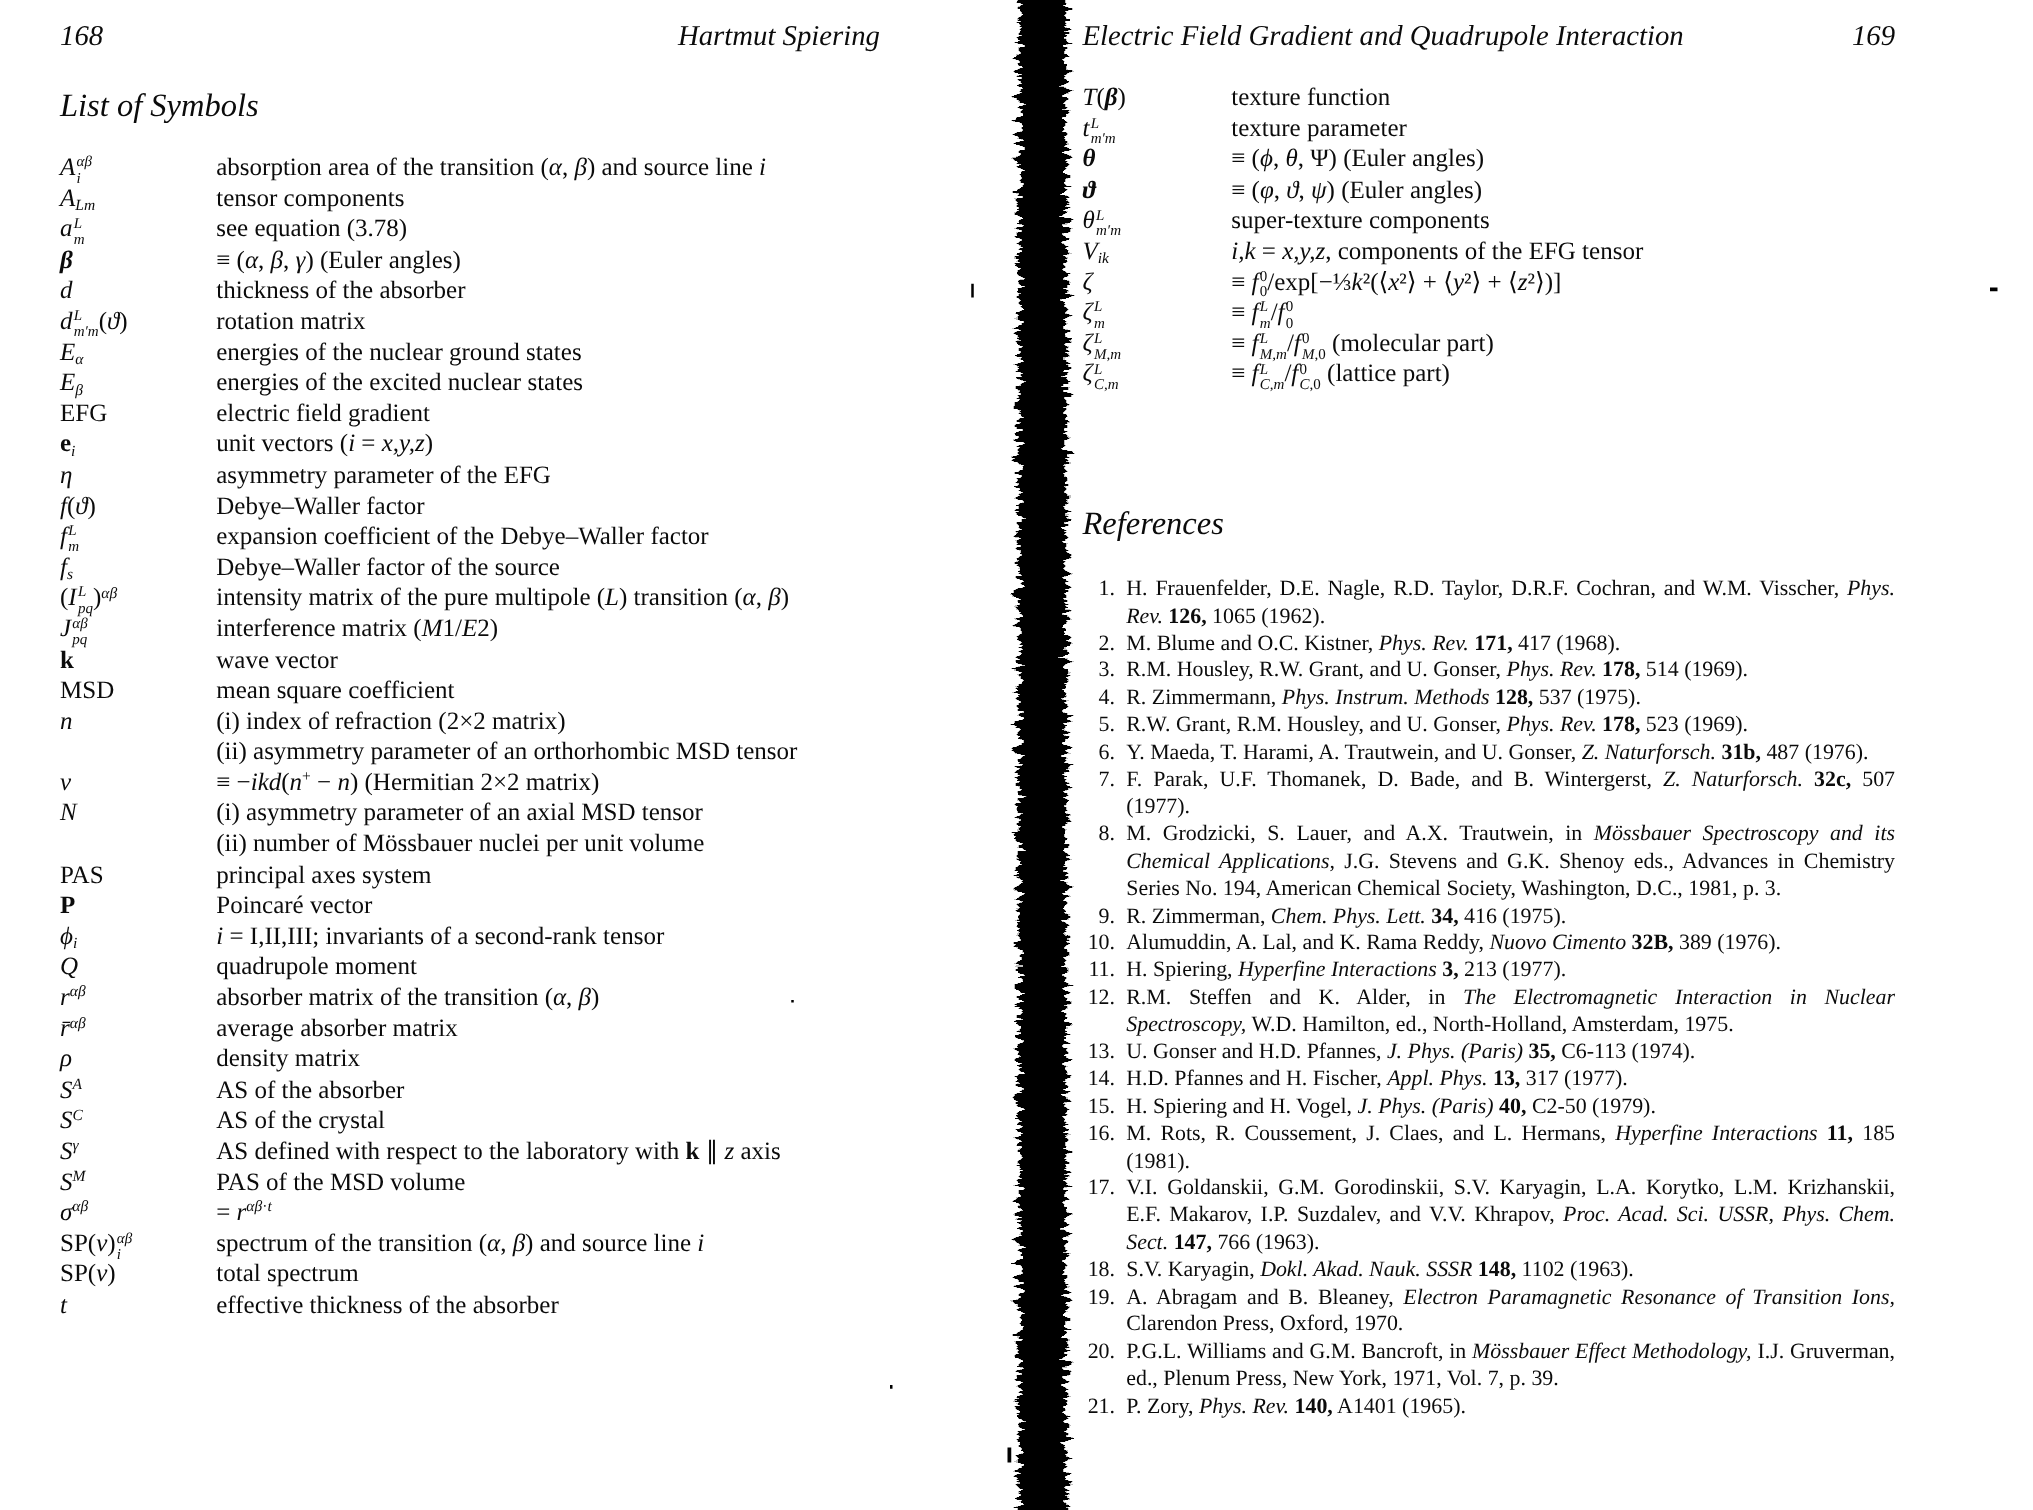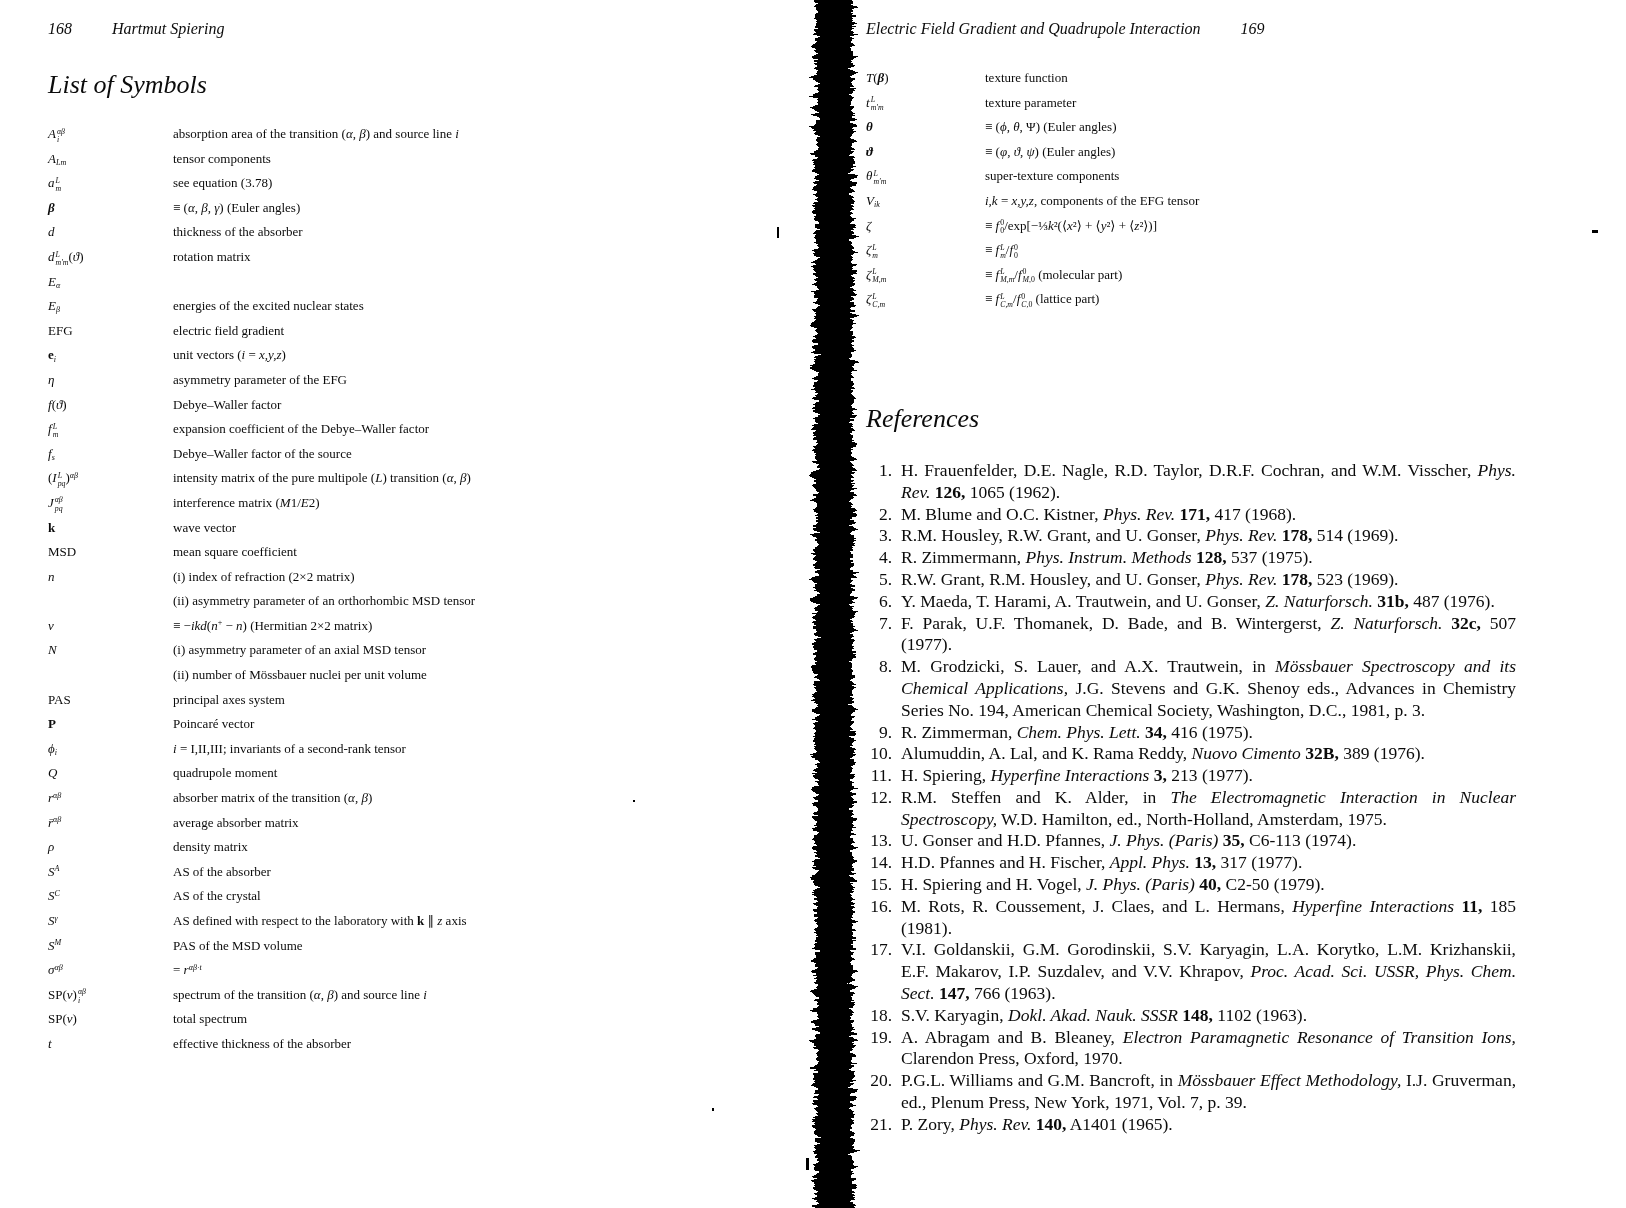--- a/index.html
+++ b/index.html
@@ -1,26 +1,26 @@
 <!DOCTYPE html>
 <html><head>
 <meta charset="utf-8">
 <style>
   html,body{margin:0;padding:0;background:#ffffff;}
   .scan{position:relative;width:1626px;height:1208px;background:#ffffff;overflow:hidden;
         font-family:"Liberation Serif", serif;color:#0b0b0b;}
   .page{position:absolute;top:18px;}
   .page-left{left:48px;width:656px;}
   .page-right{left:866px;width:650px;}
-  .running-head{display:flex;align-items:baseline;
-                font-style:italic;font-size:16px;line-height:22px;gap:40px;}
+  .running-head{display:flex;justify-content:space-between;align-items:baseline;
+                font-style:italic;font-size:23px;line-height:22px;gap:40px;}
   .section-title{font-style:italic;font-weight:normal;font-size:26px;margin:30px 0 0 0;line-height:30px;}
   .symbols{margin-top:22px;}
   .page-right .symbols{margin-top:26px;}
-  .symrow{display:flex;align-items:baseline;height:24.6px;font-size:13px;line-height:24.6px;}
+  .symrow{display:flex;align-items:baseline;height:24.6px;font-size:20px;line-height:24.6px;}
   .sym{flex:none;width:125px;}
   .page-right .sym{width:119px;}
   .desc{flex:1;white-space:nowrap;}
   .refs-title{font-style:italic;font-weight:normal;font-size:26px;margin:92px 0 0 0;line-height:30px;}
   .reflist{margin-top:26px;font-size:17.5px;line-height:21.8px;}
   .ref{display:flex;}
   .ref-num{flex:none;width:26px;text-align:right;padding-right:9px;}
   .ref-text{flex:1;text-align:justify;}
   sup{font-size:0.62em;vertical-align:baseline;position:relative;top:-0.55em;line-height:0;}
   sub{font-size:0.62em;vertical-align:baseline;position:relative;top:0.28em;line-height:0;}
@@ -68,20 +68,21 @@
           <span class="desc">thickness of the absorber</span>
         </div>
 
         <div class="symrow">
           <span class="sym"><i>d</i><span class="ss"><span><i>L</i></span><span><i>m′m</i></span></span>(<i>ϑ</i>)</span>
           <span class="desc">rotation matrix</span>
         </div>
 
         <div class="symrow">
           <span class="sym"><i>E</i><sub><i>α</i></sub></span>
+          <span class="desc">energies of the nuclear ground states</span>
         </div>
 
         <div class="symrow">
           <span class="sym"><i>E</i><sub><i>β</i></sub></span>
           <span class="desc">energies of the excited nuclear states</span>
         </div>
 
         <div class="symrow">
           <span class="sym">EFG</span>
           <span class="desc">electric field gradient</span>

